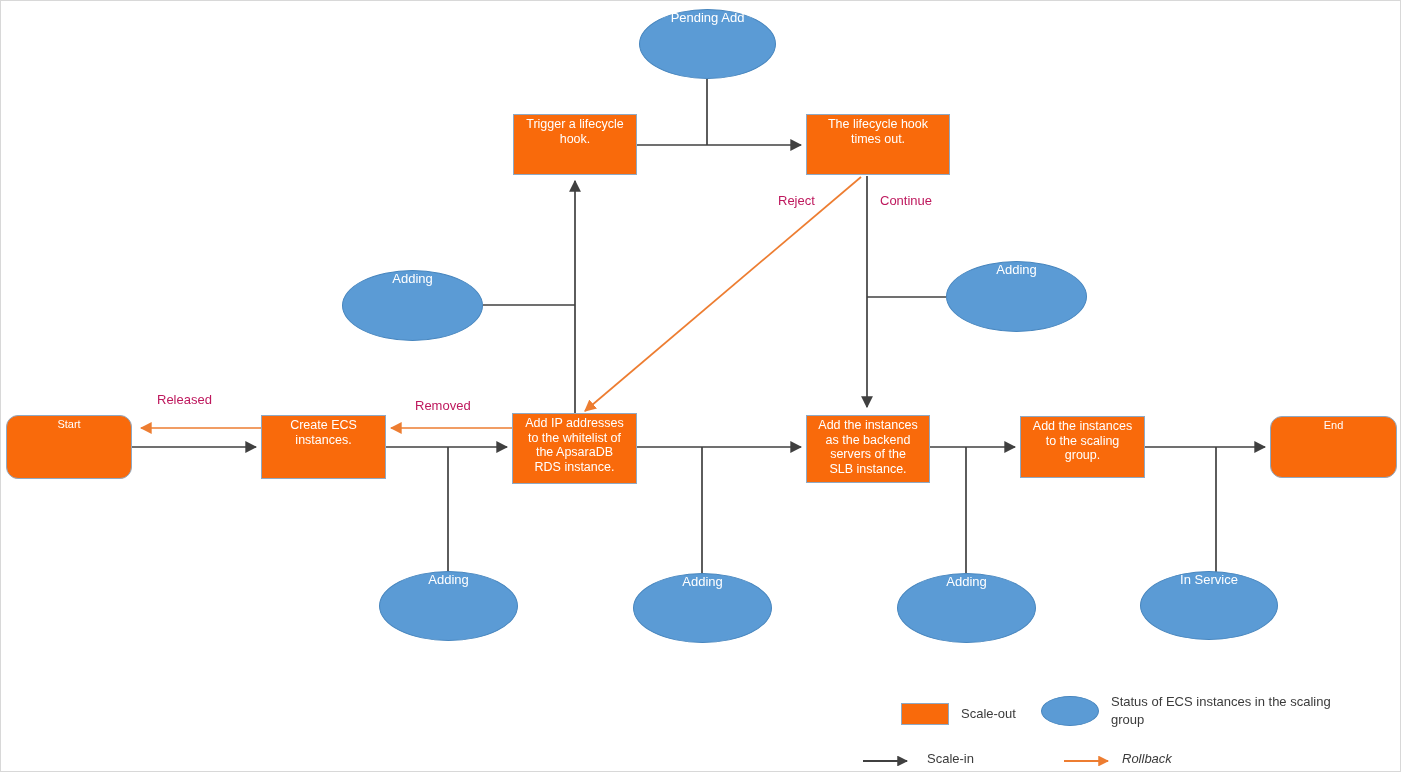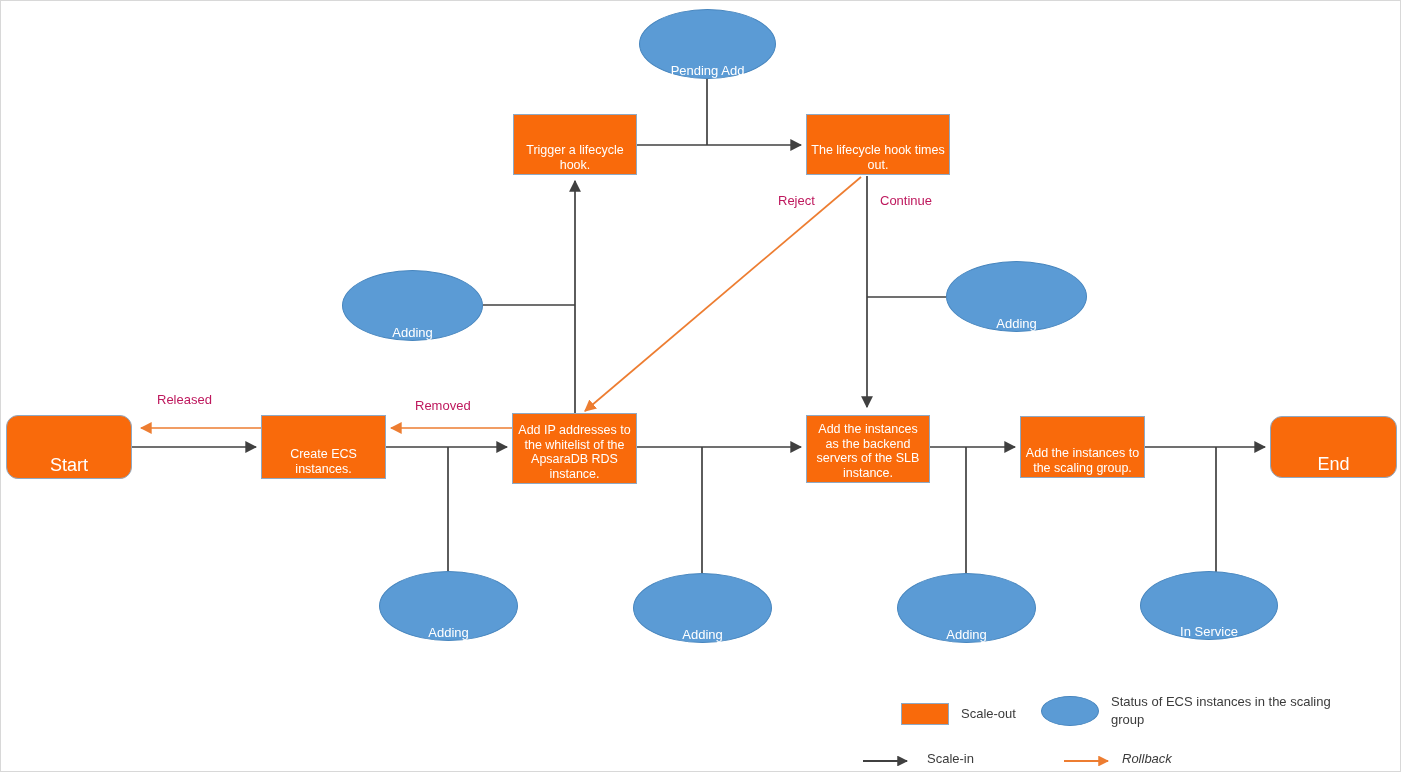--- a/index.html
+++ b/index.html
@@ -24,35 +24,35 @@
     left: 0;
     top: 0;
     width: 1401px;
     height: 772px;
     pointer-events: none;
   }
   .node {
     position: absolute;
     box-sizing: border-box;
     display: flex;
-    align-items: flex-end;
+    align-items: flex-start;
     justify-content: center;
     text-align: center;
     color: #ffffff;
     line-height: 1.16;
   }
   .proc {
     background: #f96a0b;
     border: 1px solid #8ea9c4;
     font-size: 12.5px;
-    padding: 2px 3px;
+    padding: 2px 10px;
   }
   .proc.term {
     border-radius: 12px;
-    font-size: 18px;
+    font-size: 11px;
   }
   .state {
     background: #5b9bd5;
     border: 1px solid #4886be;
     border-radius: 50%;
     font-size: 13px;
   }
   .edge-label {
     position: absolute;
     font-size: 13px;

